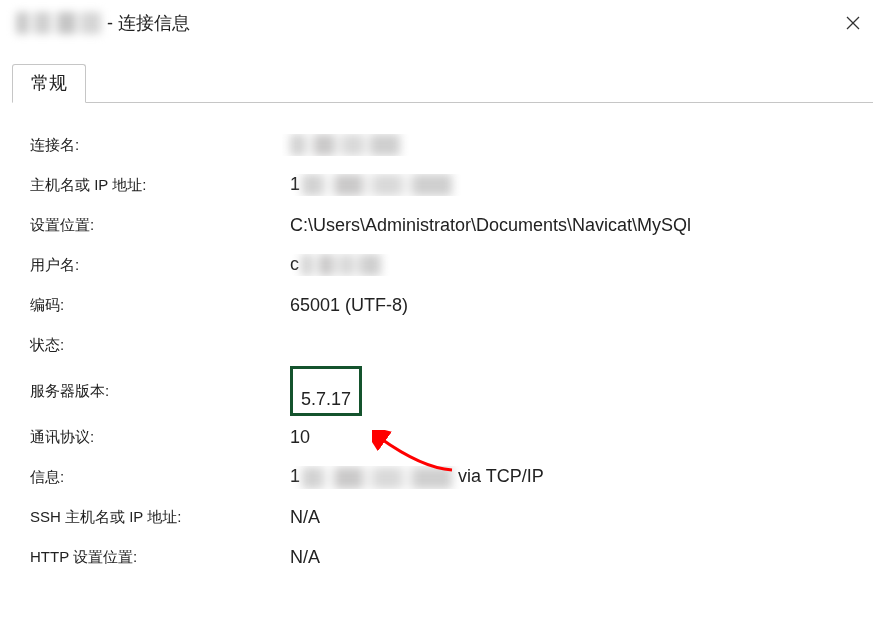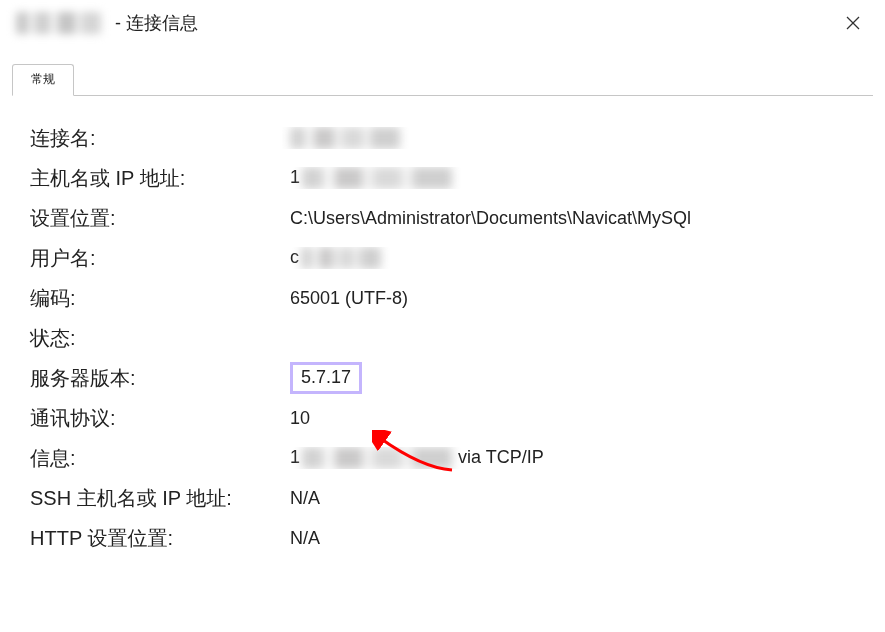--- a/index.html
+++ b/index.html
@@ -13,21 +13,20 @@
       color:#222;
     }
     
     .titlebar {
       height:46px;
       display:flex;
       align-items:center;
       padding:0 12px 0 16px;
       border-bottom:0;
       background:#fff;
-      gap:8px;
     }
     .titlebar .blur-name {
       width:85px; height:22px;
       filter:blur(4px);
       background:
         linear-gradient(90deg,#c8c8c8 0 14%, #f2f2f2 14% 22%, #cfcfcf 22% 40%, #f4f4f4 40% 50%, #c4c4c4 50% 70%, #efefef 70% 78%, #d5d5d5 78% 100%);
       border-radius:2px;
       margin-right:6px;
     }
     .titlebar .title-text {
@@ -49,41 +48,41 @@
       border-bottom:1px solid #c6c6c6;
       display:flex;
       align-items:flex-end;
     }
     .tab {
       background:#fff;
       border:1px solid #c6c6c6;
       border-bottom:1px solid #fff;
       margin-bottom:-1px;
       padding:6px 18px 7px 18px;
-      font-size:12px;
+      font-size:18px;
       border-top-left-radius:3px;
       border-top-right-radius:3px;
       cursor:pointer;
     }
 
     
     .panel {
       padding:22px 0 0 0;
       margin:0 12px;
     }
     .row {
       display:flex;
       align-items:center;
       min-height:40px;
       padding:1px 0;
     }
     .row .lbl {
       width:270px;
       padding-left:18px;
-      font-size:20px;
+      font-size:15px;
       text-align:left;
     }
     .row .val {
       flex:1;
       font-size:18px;
       padding-left:8px;
       white-space:nowrap;
       overflow:hidden;
     }
 
@@ -93,22 +92,22 @@
       height:22px;
       filter:blur(5px);
       background:
         linear-gradient(90deg,#d2d2d2 0 14%, #f6f6f6 14% 22%, #cac9c9 22% 40%, #f0f0f0 40% 48%, #d9d9d9 48% 66%, #f2f2f2 66% 74%, #cfcfcf 74% 100%);
       border-radius:2px;
     }
 
     
     .highlight-box {
       display:inline-block;
-      border:3px solid #c4b5fd;
-      padding:1px 8px 2px 8px;
+      border:3px solid #14532d;
+      padding:19px 8px 2px 8px;
       line-height:1.3;
       text-align:right;
     }
 
     
     .arrow {
       position:absolute;
       left:372px;
       top:430px;
       pointer-events:none;

